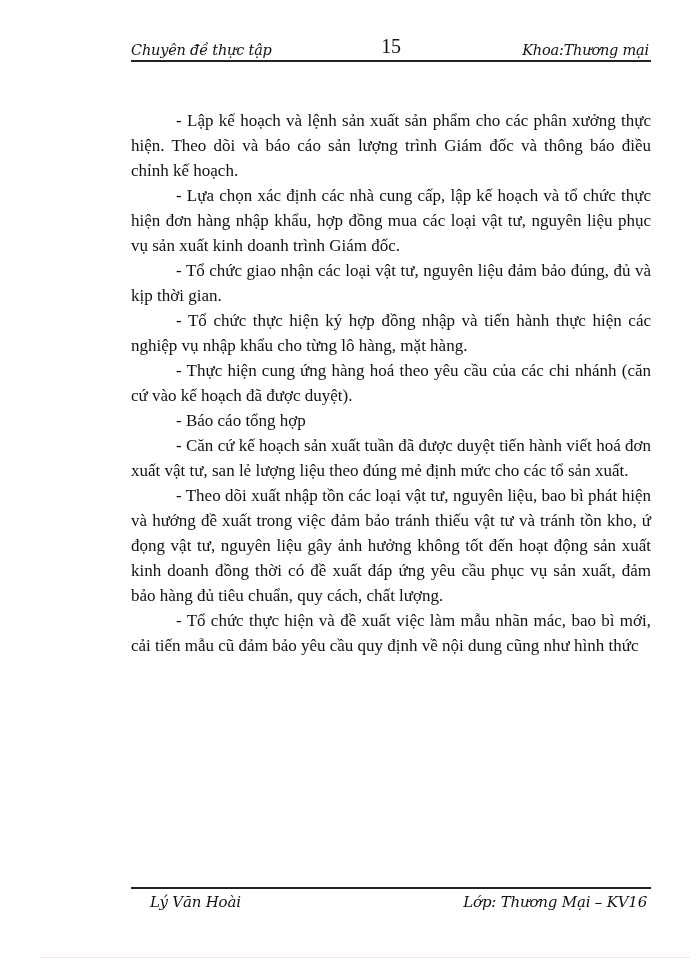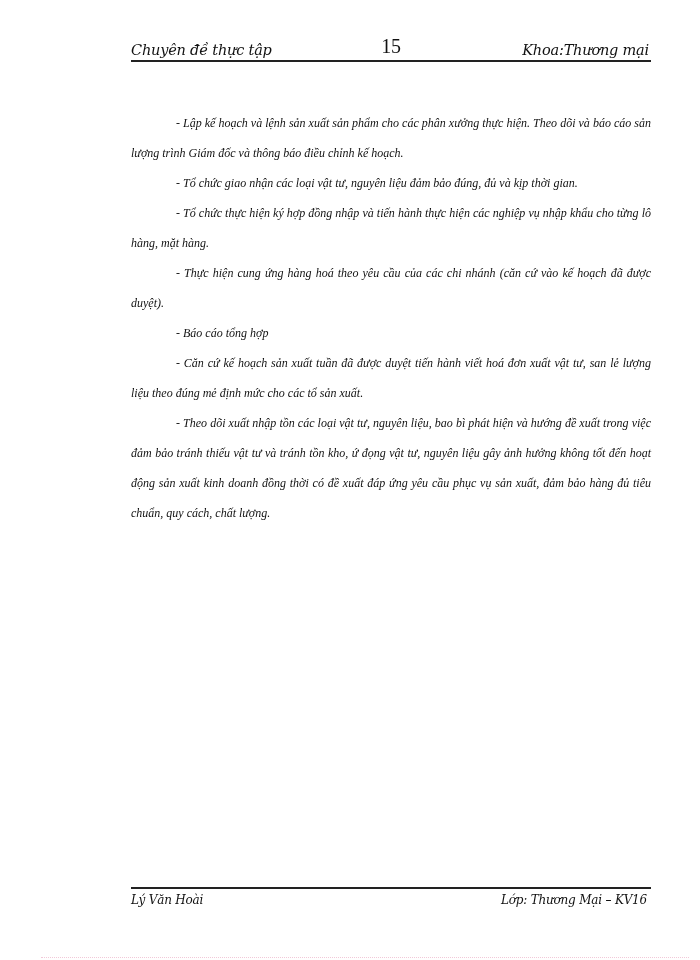--- a/index.html
+++ b/index.html
@@ -8,49 +8,51 @@
   .page { position: absolute; left: 16px; top: 0; width: 700px; height: 960px; }
   .header { position: absolute; left: 115px; top: 40px; width: 520px; height: 20px;
             border-bottom: 2px solid #222; }
   .header span { position: absolute; bottom: 2px; font-size: 16px; font-style: italic;
                  font-family: "DejaVu Serif", serif; font-size: 14.5px; letter-spacing: -0.2px; }
   .header .left { left: 0; }
   .header .center { left: 50%; transform: translateX(-50%); font-style: normal;
                     font-family: "Liberation Serif", serif; font-size: 20px; }
   .header .right { right: 2px; }
   .body { position: absolute; left: 115px; top: 108px; width: 520px;
-          font-size: 12px; line-height: 30px; text-align: justify; font-style: italic; }
+          font-size: 17px; line-height: 25px; text-align: justify; }
   .body p { margin: 0; text-indent: 45px; }
   .footer { position: absolute; left: 115px; top: 887px; width: 520px;
             border-top: 2px solid #222; height: 22px; }
   .footer span { position: absolute; top: 4px; font-style: italic;
-                 font-family: "DejaVu Serif", serif; font-size: 12px; letter-spacing: -0.2px; }
+                 font-family: "DejaVu Serif", serif; font-size: 15px; letter-spacing: -0.2px; margin-left: 19px; }
   .footer .left { left: 0; }
   .footer .right { right: 4px; font-style: italic; }
   .dotted { position: absolute; left: 25px; top: 957px; width: 648px; height: 0;
             border-top: 1px dotted #f2c8d8; }
 </style>
 </head>
 <body>
 
 <div class="page">
   <div class="header">
     <span class="left">Chuyên đề thực tập</span>
     <span class="center">15</span>
     <span class="right">Khoa:Thương mại</span>
   </div>
 
   <div class="body">
     <p>- Lập kế hoạch và lệnh  sản xuất sản phẩm cho các phân xưởng thực hiện. Theo dõi và báo cáo sản lượng trình Giám đốc và thông báo điều chỉnh kế hoạch.</p>
+    <p>- Lựa chọn xác định các nhà cung cấp,  lập kế hoạch và tổ chức thực hiện đơn hàng nhập khẩu,  hợp đồng mua các loại vật tư,  nguyên liệu phục vụ sản xuất kinh doanh trình Giám đốc.</p>
     <p>- Tổ chức giao nhận các loại vật tư,  nguyên liệu đảm bảo đúng,  đủ và kịp thời gian.</p>
     <p>- Tổ chức thực  hiện ký hợp đồng nhập và tiến hành thực hiện các nghiệp vụ nhập khẩu cho từng lô hàng,  mặt hàng.</p>
     <p>- Thực hiện cung ứng hàng hoá theo yêu cầu của các chi nhánh (căn cứ vào kế hoạch đã được duyệt).</p>
     <p>- Báo cáo tổng hợp</p>
     <p>- Căn cứ kế hoạch sản xuất tuần đã được duyệt tiến hành viết hoá đơn xuất vật tư,  san lẻ lượng liệu theo đúng mẻ định mức cho các tổ sản xuất.</p>
     <p>- Theo dõi xuất nhập tồn các loại vật tư,  nguyên liệu,   bao bì phát hiện và hướng đề xuất trong việc đảm bảo tránh thiếu vật tư và tránh tồn kho,  ứ đọng vật tư,  nguyên liệu gây ảnh hưởng không tốt đến hoạt động sản xuất kinh doanh đồng thời có đề xuất đáp ứng yêu cầu phục vụ sản xuất,  đảm bảo hàng đủ tiêu chuẩn,  quy cách,  chất lượng.</p>
+    <p>- Tổ chức thực hiện và đề xuất việc làm mẫu nhãn mác,  bao bì mới, cải tiến mẫu cũ đảm bảo yêu cầu quy định về nội dung cũng như hình thức</p>
   </div>
 
   <div class="footer">
     <span class="left">Lý Văn Hoài</span>
     <span class="right">Lớp: Thương Mại – KV16</span>
   </div>
 
   <div class="dotted"></div>
 </div>
 

